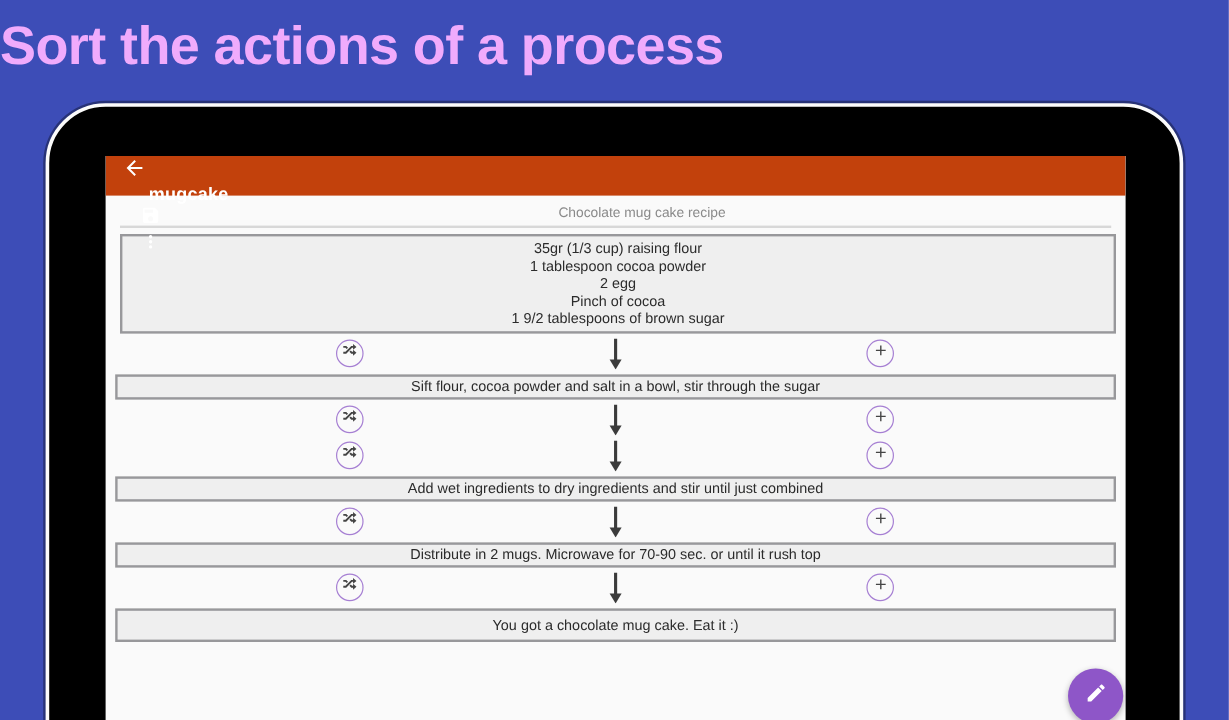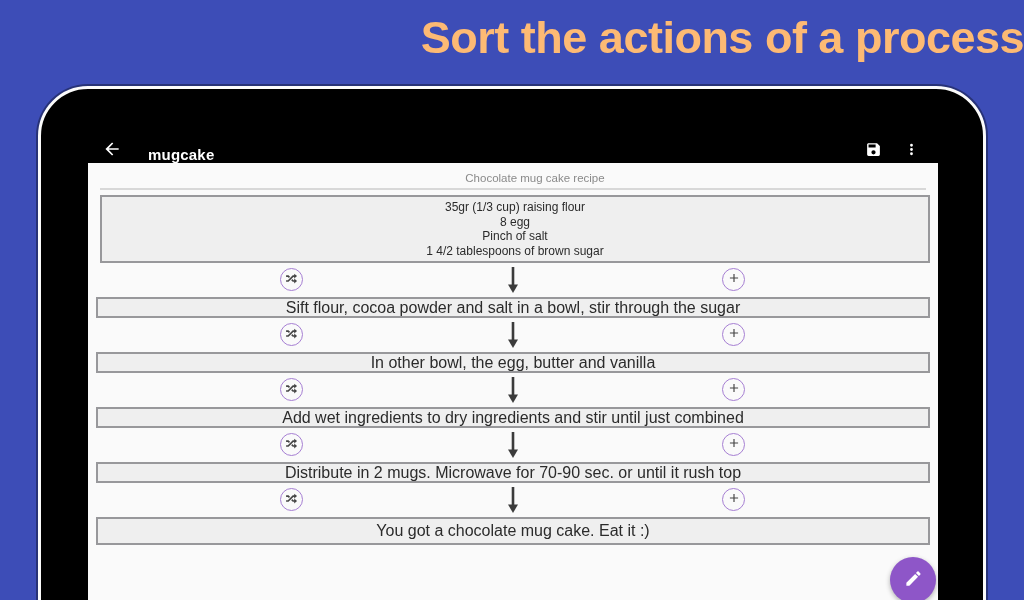--- a/index.html
+++ b/index.html
@@ -7,22 +7,22 @@
   body {
     position: relative;
     background: #3d4db7;
     font-family: "Liberation Sans", sans-serif;
   }
 
   
   .banner-title {
     position: absolute;
     top: 12px; left: 0; width: 100%;
-    text-align: right;
-    color: #fdba74;
+    text-align: left;
+    color: #f0abfc;
     font-size: 45px;
     font-weight: bold;
     letter-spacing: -0.5px;
   }
 
   
   .tablet {
     position: absolute;
     left: 38px; top: 86px;
     width: 948px; height: 600px;
@@ -37,25 +37,26 @@
     position: absolute;
     left: 47px; top: 41px;
     width: 850px; height: 473px;
     background: #fafafa;
     overflow: hidden;
   }
 
   
   .toolbar {
     height: 33px;
-    background: #000000;
+    background: #c2410c;
     display: flex;
-    align-items: flex-end;
+    align-items: flex-start;
     padding: 0 14px 0 12px;
     color: #ffffff;
+    flex-direction: column;
   }
   .toolbar .back-btn {
     width: 24px; height: 24px;
     display: flex; align-items: center; justify-content: center;
     cursor: pointer;
   }
   .toolbar .title {
     margin-left: 24px;
     font-size: 15px;
     font-weight: 600;
@@ -96,21 +97,21 @@
     padding: 3px 4px;
     font-size: 12px;
     line-height: 14.6px;
     margin-left: 12px;
   }
   .step-box {
     margin: 0 8px;
     display: flex;
     align-items: center;
     justify-content: center;
-    font-size: 16px;
+    font-size: 12px;
     height: 21px;
   }
   .step-box.last { height: 28px; }
 
   .icon-row {
     position: relative;
     height: 26px;
     margin: 4px 0;
   }
   .circle-btn {
@@ -177,23 +178,24 @@
             </svg>
         </span>
       </div>
     </div>
 
     <div class="recipe-title">Chocolate mug cake recipe</div>
     <div class="divider"></div>
 
     <div class="action-box ingredients-box">
       <div>35gr (1/3 cup) raising flour</div>
-      <div>8 egg</div>
-      <div>Pinch of salt</div>
-      <div>1 4/2 tablespoons of brown sugar</div>
+      <div>1 tablespoon cocoa powder</div>
+      <div>2 egg</div>
+      <div>Pinch of cocoa</div>
+      <div>1 9/2 tablespoons of brown sugar</div>
     </div>
 
     <div class="icon-row">
       <div class="circle-btn shuffle">
           <span><svg width="13" height="13" viewBox="0 0 24 24">
               <path fill="#454545" d="M17,3L22.25,7.5L17,12L22.25,16.5L17,21V18H14.26L11.44,15.18L13.56,13.06L15.5,15H17V12V9H15.5L6.5,18H2V15H5.26L14.26,6H17V3M2,6H6.5L9.32,8.82L7.2,10.94L5.26,9H2V6Z"></path>
             </svg></span>
         </div>
       <svg class="down-arrow" viewBox="0 0 12 26">
           <line x1="6" y1="0" x2="6" y2="19" stroke="#3b3b3b" stroke-width="2.6"></line>
@@ -216,21 +218,20 @@
       <svg class="down-arrow" viewBox="0 0 12 26">
           <line x1="6" y1="0" x2="6" y2="19" stroke="#3b3b3b" stroke-width="2.6"></line>
           <polygon points="1,17.5 11,17.5 6,26" fill="#3b3b3b"></polygon>
         </svg>
       <div class="circle-btn add">
           <span><svg width="14" height="14" viewBox="0 0 24 24">
               <path fill="#454545" d="M19,13H13V19H11V13H5V11H11V5H13V11H19V13Z"></path>
             </svg></span>
         </div>
     </div>
-    <div class="action-box step-box">In other bowl, the egg, butter and vanilla</div>
 
     <div class="icon-row">
       <div class="circle-btn shuffle">
           <span><svg width="13" height="13" viewBox="0 0 24 24">
               <path fill="#454545" d="M17,3L22.25,7.5L17,12L22.25,16.5L17,21V18H14.26L11.44,15.18L13.56,13.06L15.5,15H17V12V9H15.5L6.5,18H2V15H5.26L14.26,6H17V3M2,6H6.5L9.32,8.82L7.2,10.94L5.26,9H2V6Z"></path>
             </svg></span>
         </div>
       <svg class="down-arrow" viewBox="0 0 12 26">
           <line x1="6" y1="0" x2="6" y2="19" stroke="#3b3b3b" stroke-width="2.6"></line>
           <polygon points="1,17.5 11,17.5 6,26" fill="#3b3b3b"></polygon>

